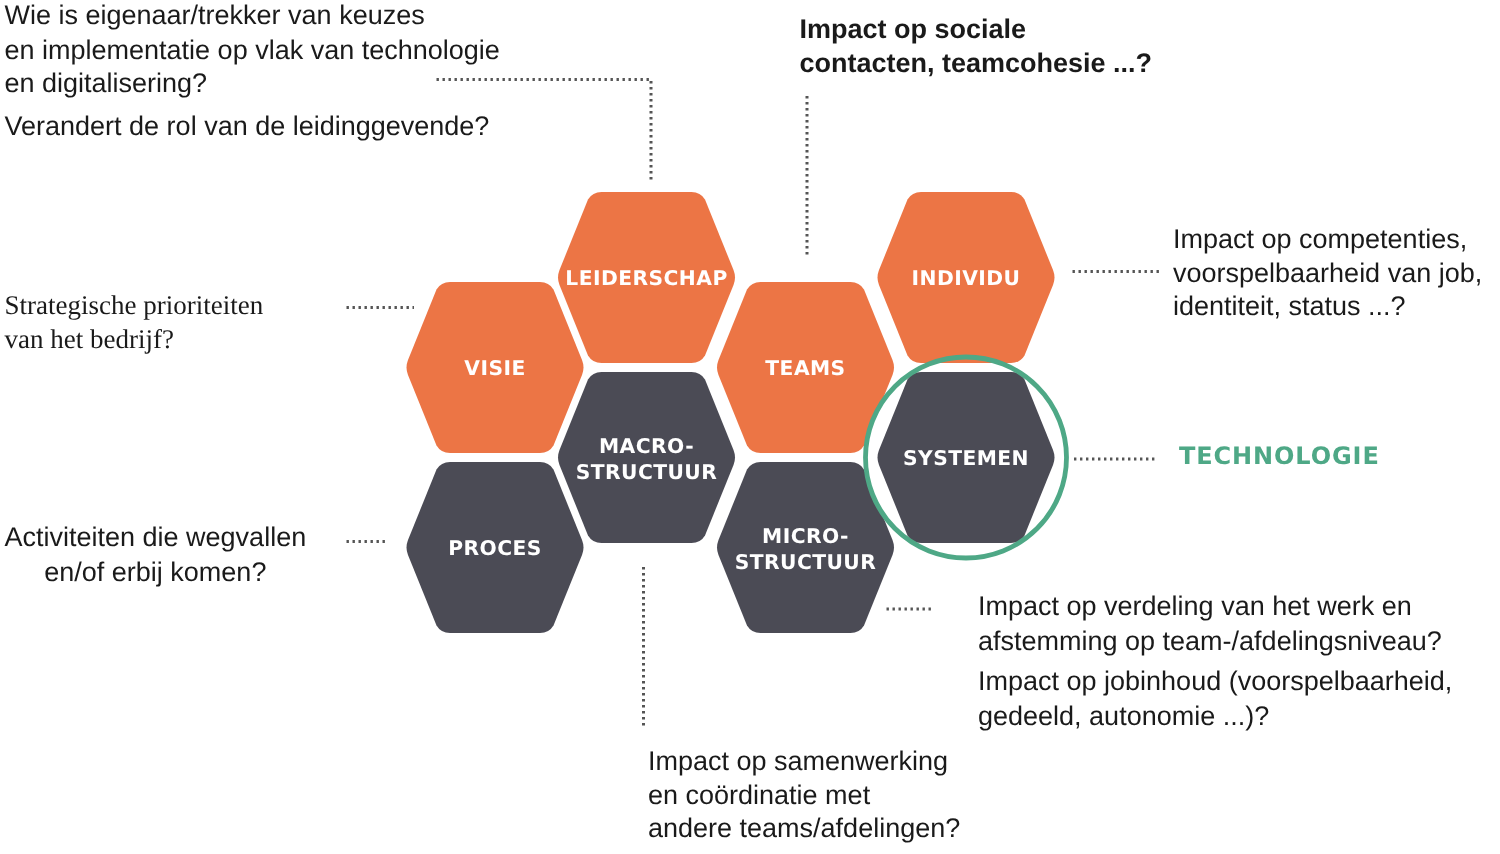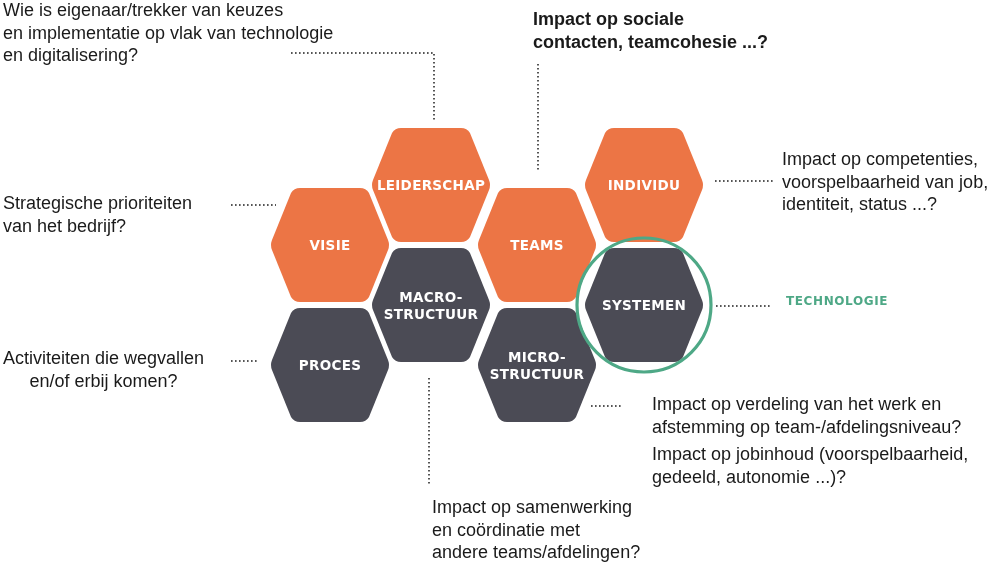--- a/index.html
+++ b/index.html
@@ -5,21 +5,21 @@
   html, body { margin: 0; padding: 0; background: #ffffff; }
   body { width: 1000px; height: 569px; position: relative; overflow: hidden;
          font-family: "Liberation Sans", sans-serif; color: #1a1a1a; }
   .note { position: absolute; font-size: 18px; line-height: 22.5px; white-space: nowrap; }
   .note p { margin: 0 0 7px 0; }
   .note p:last-child { margin-bottom: 0; }
   svg.diagram { position: absolute; left: 0; top: 0; }
   .hex-label { font-family: "DejaVu Sans", sans-serif; font-weight: bold; font-size: 13.5px;
                fill: #ffffff; letter-spacing: 0.3px; }
   .tech-label { position: absolute; left: 786px; top: 294px; font-family: "DejaVu Sans", sans-serif;
-                font-weight: bold; font-size: 12px; letter-spacing: 0.6px; text-align: center; }
+                font-weight: bold; font-size: 16px; letter-spacing: 0.6px; text-align: center; }
 </style>
 </head>
 <body>
 
 <svg class="diagram" width="1000" height="569" viewBox="0 0 1000 569">
   <defs>
 
     <path id="hex" d="M -30,-57 L 30,-57 Q 36,-57 39,-52 L 58,-5 Q 60,0 58,5 L 39,52 Q 36,57 30,57 L -30,57 Q -36,57 -39,52 L -58,5 Q -60,0 -58,-5 L -39,-52 Q -36,-57 -30,-57 Z"></path>
   </defs>
 
@@ -71,35 +71,36 @@
 
   <circle cx="644" cy="305" r="67" fill="none" stroke="#4ea886" stroke-width="3.2"></circle>
 </svg>
 
 <div class="tech-label" style="color:#4ea886;">TECHNOLOGIE</div>
 
 <div class="note" style="left:3px; top:-1px;">
   <p style="white-space:pre-line; margin-bottom:6px;">Wie is eigenaar/trekker van keuzes
 en implementatie op vlak van technologie
 en digitalisering?</p>
+  <p style="white-space:pre-line;">Verandert de rol van de leidinggevende?</p>
 </div>
 
 <div class="note" style="left:533px; top:8px;">
   <p style="white-space:pre-line;font-weight:bold;">Impact op sociale
 contacten, teamcohesie ...?</p>
 </div>
 
 <div class="note" style="left:782px; top:148px;">
   <p style="white-space:pre-line;">Impact op competenties,
 voorspelbaarheid van job,
 identiteit, status ...?</p>
 </div>
 
 <div class="note" style="left:3px; top:192px;">
-  <p style="white-space:pre-line; margin-bottom:4px;">Strategische prioriteiten
+  <p style="white-space:pre-line; margin-bottom:4px;font-family:Liberation Serif, serif;">Strategische prioriteiten
 van het bedrijf?</p>
 </div>
 
 <div class="note" style="left:3px; top:347px;">
   <p style="white-space:pre-line;text-align:center;">Activiteiten die wegvallen
 en/of erbij komen?</p>
 </div>
 
 <div class="note" style="left:652px; top:393px;">
   <p style="white-space:pre-line; margin-bottom:5px;">Impact op verdeling van het werk en

